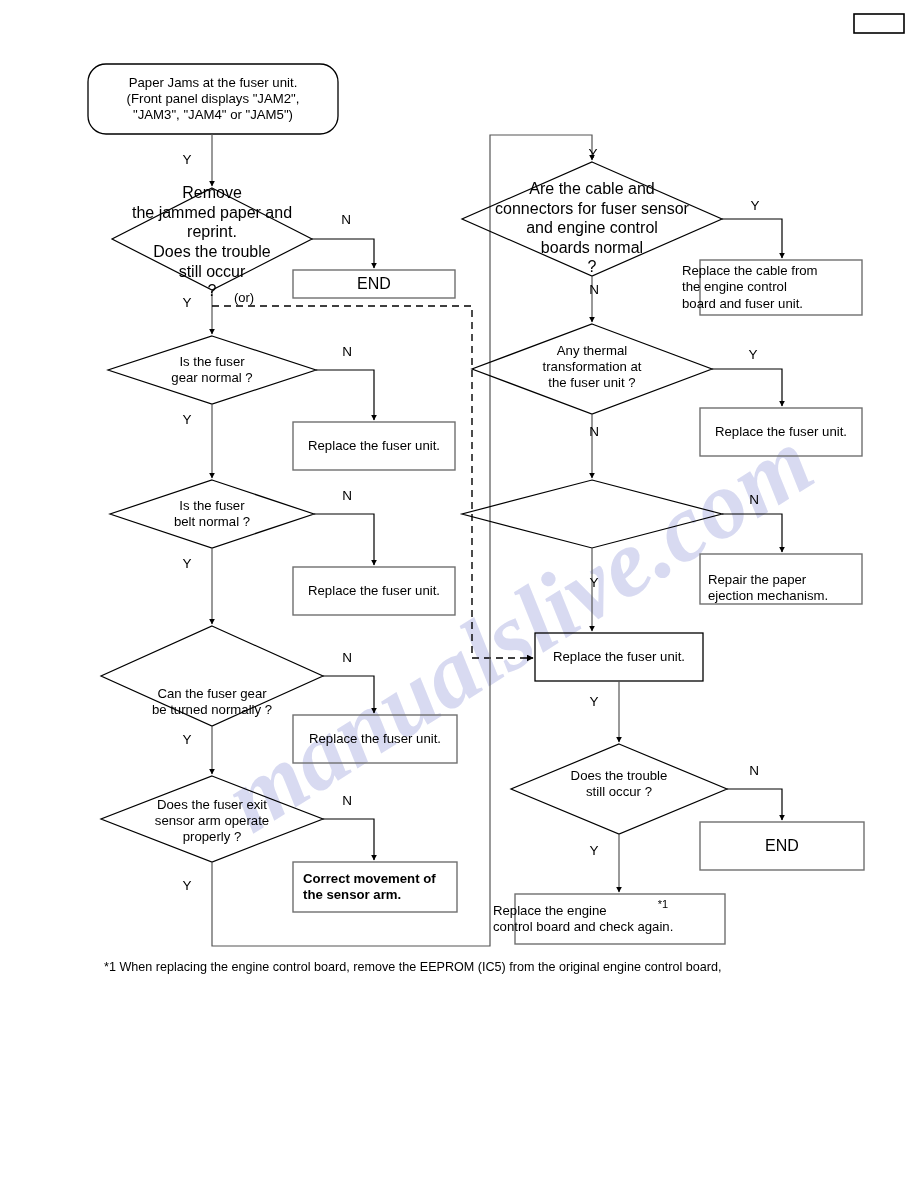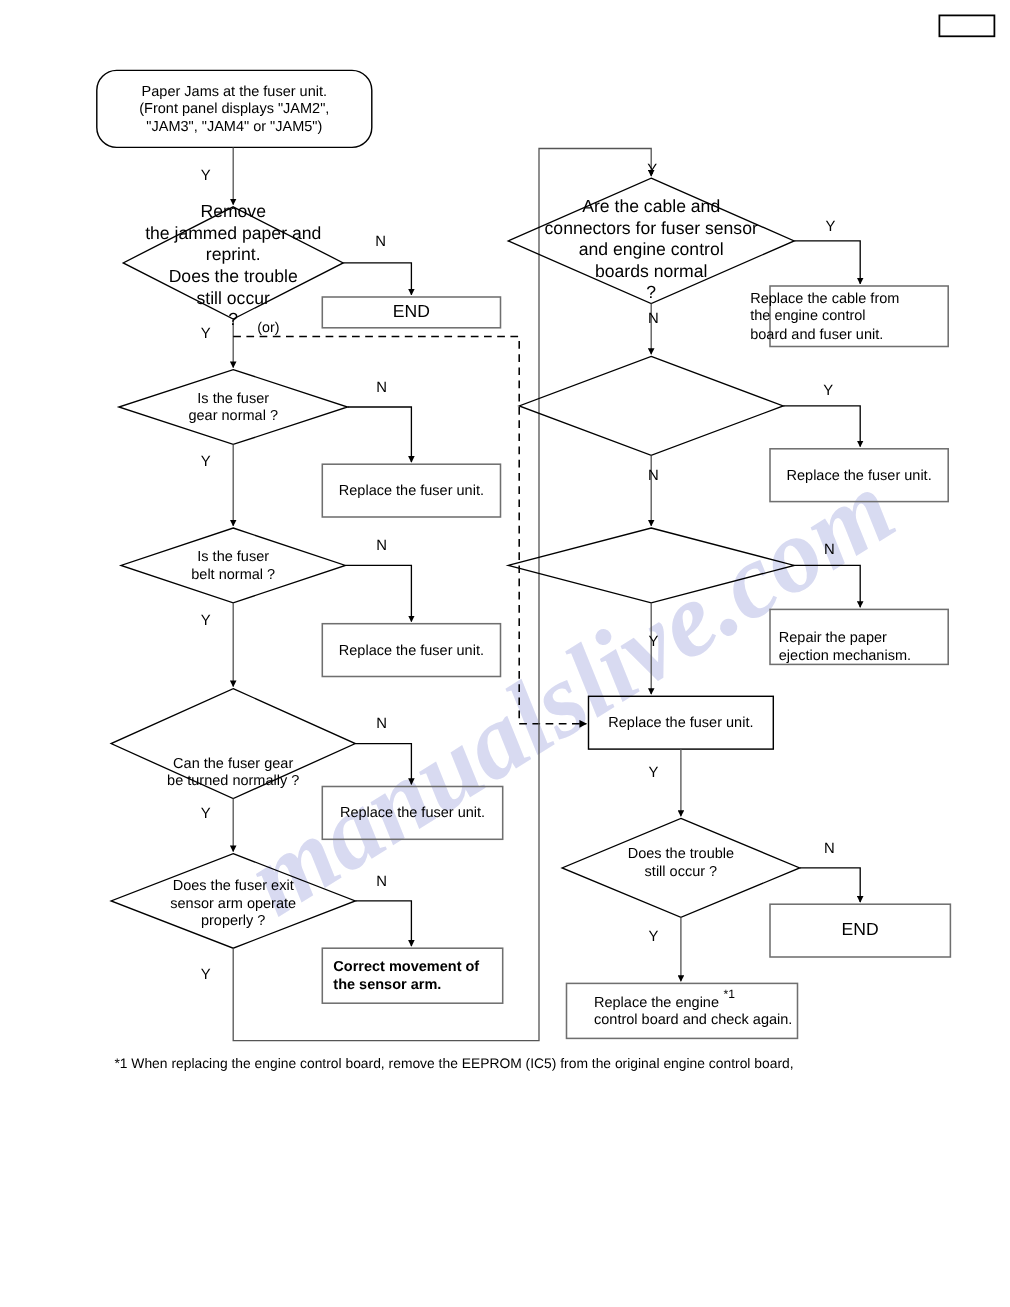--- a/index.html
+++ b/index.html
@@ -171,37 +171,40 @@
 connectors for fuser sensor
 and engine control
 boards normal
 ?</div>
   <div class="lbl" style="left:744px;top:198px;width:22px;">Y</div>
   <div class="lbl" style="left:583px;top:282px;width:22px;">N</div>
   <div class="node-text t13 box-left" style="left:682px;top:260px;width:152px;height:55px;">Replace the cable from
 the engine control
 board and fuser unit.</div>
 
+  <div class="node-text t13" style="left:492px;top:338px;width:200px;height:58px;">Any thermal
+transformation at
+the fuser unit ?</div>
   <div class="lbl" style="left:742px;top:347px;width:22px;">Y</div>
   <div class="lbl" style="left:583px;top:424px;width:22px;">N</div>
   <div class="node-text t13" style="left:706px;top:408px;width:150px;height:48px;">Replace the fuser unit.</div>
 
   <div class="lbl" style="left:743px;top:492px;width:22px;">N</div>
   <div class="lbl" style="left:583px;top:575px;width:22px;">Y</div>
   <div class="node-text t13 box-left" style="left:708px;top:554px;width:150px;height:68px;">Repair the paper
 ejection mechanism.</div>
 
   <div class="node-text t13" style="left:540px;top:633px;width:158px;height:48px;">Replace the fuser unit.</div>
   <div class="lbl" style="left:583px;top:694px;width:22px;">Y</div>
 
   <div class="node-text t13" style="left:519px;top:762px;width:200px;height:44px;">Does the trouble
 still occur ?</div>
   <div class="lbl" style="left:743px;top:763px;width:22px;">N</div>
   <div class="lbl" style="left:583px;top:843px;width:22px;">Y</div>
   <div class="node-text t14" style="left:700px;top:822px;width:164px;height:48px;">END</div>
 
-  <div class="node-text t13 box-left" style="left:540px;top:894px;width:200px;height:50px;">Replace the engine
+  <div class="node-text t13 box-left" style="left:493px;top:894px;width:200px;height:50px;">Replace the engine
 control board and check again.</div>
   <div class="lbl" style="left:651px;top:898px;width:24px;font-size:11px;">*1</div>
 
   <div class="note" style="left:104px;top:959px;width:790px;">*1 When replacing the engine control board, remove the EEPROM (IC5) from the original engine control board,</div>
 
 </div>
 
 </body></html>

